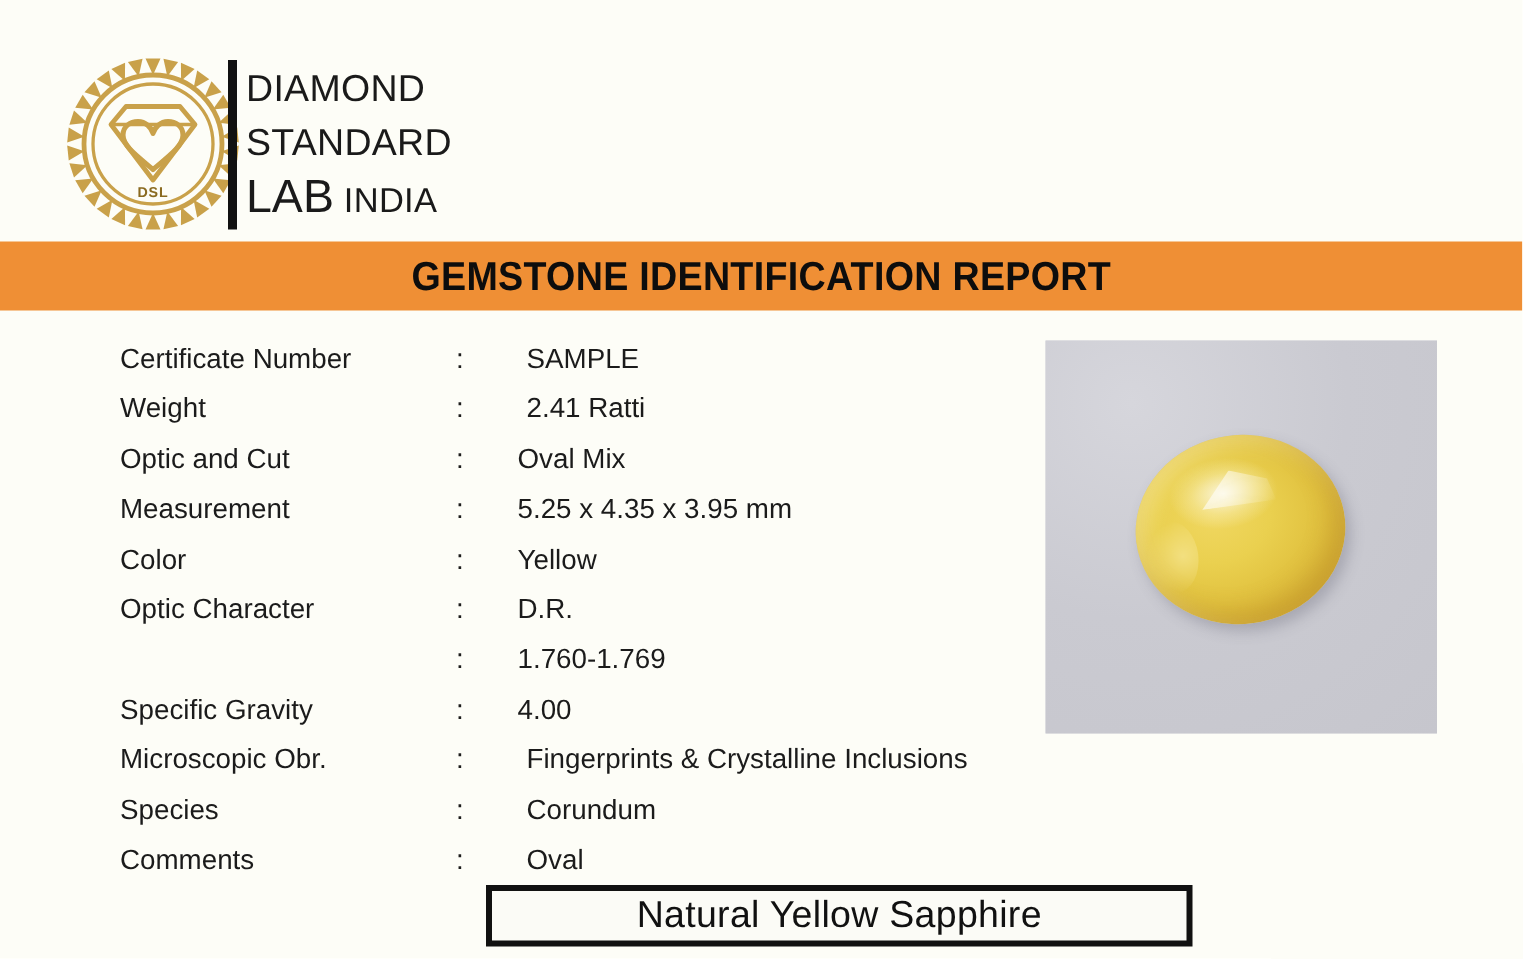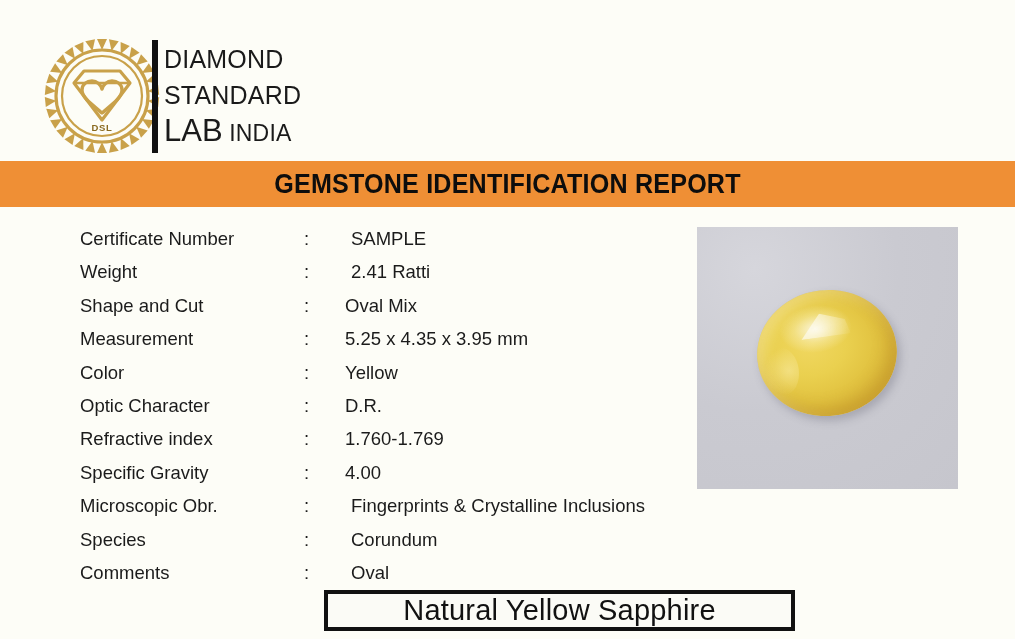--- a/index.html
+++ b/index.html
@@ -191,21 +191,21 @@
   }
   #stone-name-text {
     position: absolute;
     left: 0;
     top: 0;
     width: 100%;
     height: 33px;
     line-height: 33px;
     text-align: center;
     color: #111111;
-    font-size: 29px;
+    font-size: 25px;
     letter-spacing: 0.2px;
   }
 </style>
 </head>
 <body>
 
 <div id="certificate">
 
   <div id="header">
 
@@ -283,21 +283,21 @@
       <span class="row-value indent">SAMPLE</span>
     </div>
 
     <div class="row">
       <span class="row-label">Weight</span>
       <span class="row-colon">:</span>
       <span class="row-value indent">2.41 Ratti</span>
     </div>
 
     <div class="row">
-      <span class="row-label">Shape and Cut</span>
+      <span class="row-label">Optic and Cut</span>
       <span class="row-colon">:</span>
       <span class="row-value">Oval Mix</span>
     </div>
 
     <div class="row">
       <span class="row-label">Measurement</span>
       <span class="row-colon">:</span>
       <span class="row-value">5.25 x 4.35 x 3.95 mm</span>
     </div>
 
@@ -307,21 +307,20 @@
       <span class="row-value">Yellow</span>
     </div>
 
     <div class="row">
       <span class="row-label">Optic Character</span>
       <span class="row-colon">:</span>
       <span class="row-value">D.R.</span>
     </div>
 
     <div class="row">
-      <span class="row-label">Refractive index</span>
       <span class="row-colon">:</span>
       <span class="row-value">1.760-1.769</span>
     </div>
 
     <div class="row">
       <span class="row-label">Specific Gravity</span>
       <span class="row-colon">:</span>
       <span class="row-value">4.00</span>
     </div>
 

